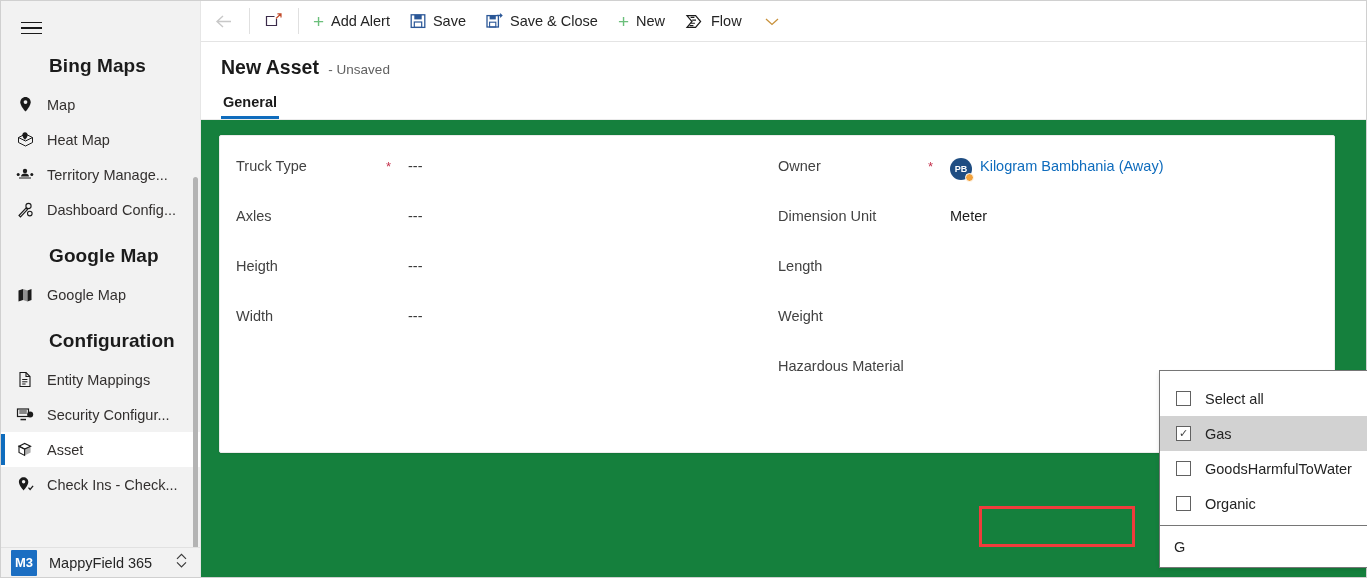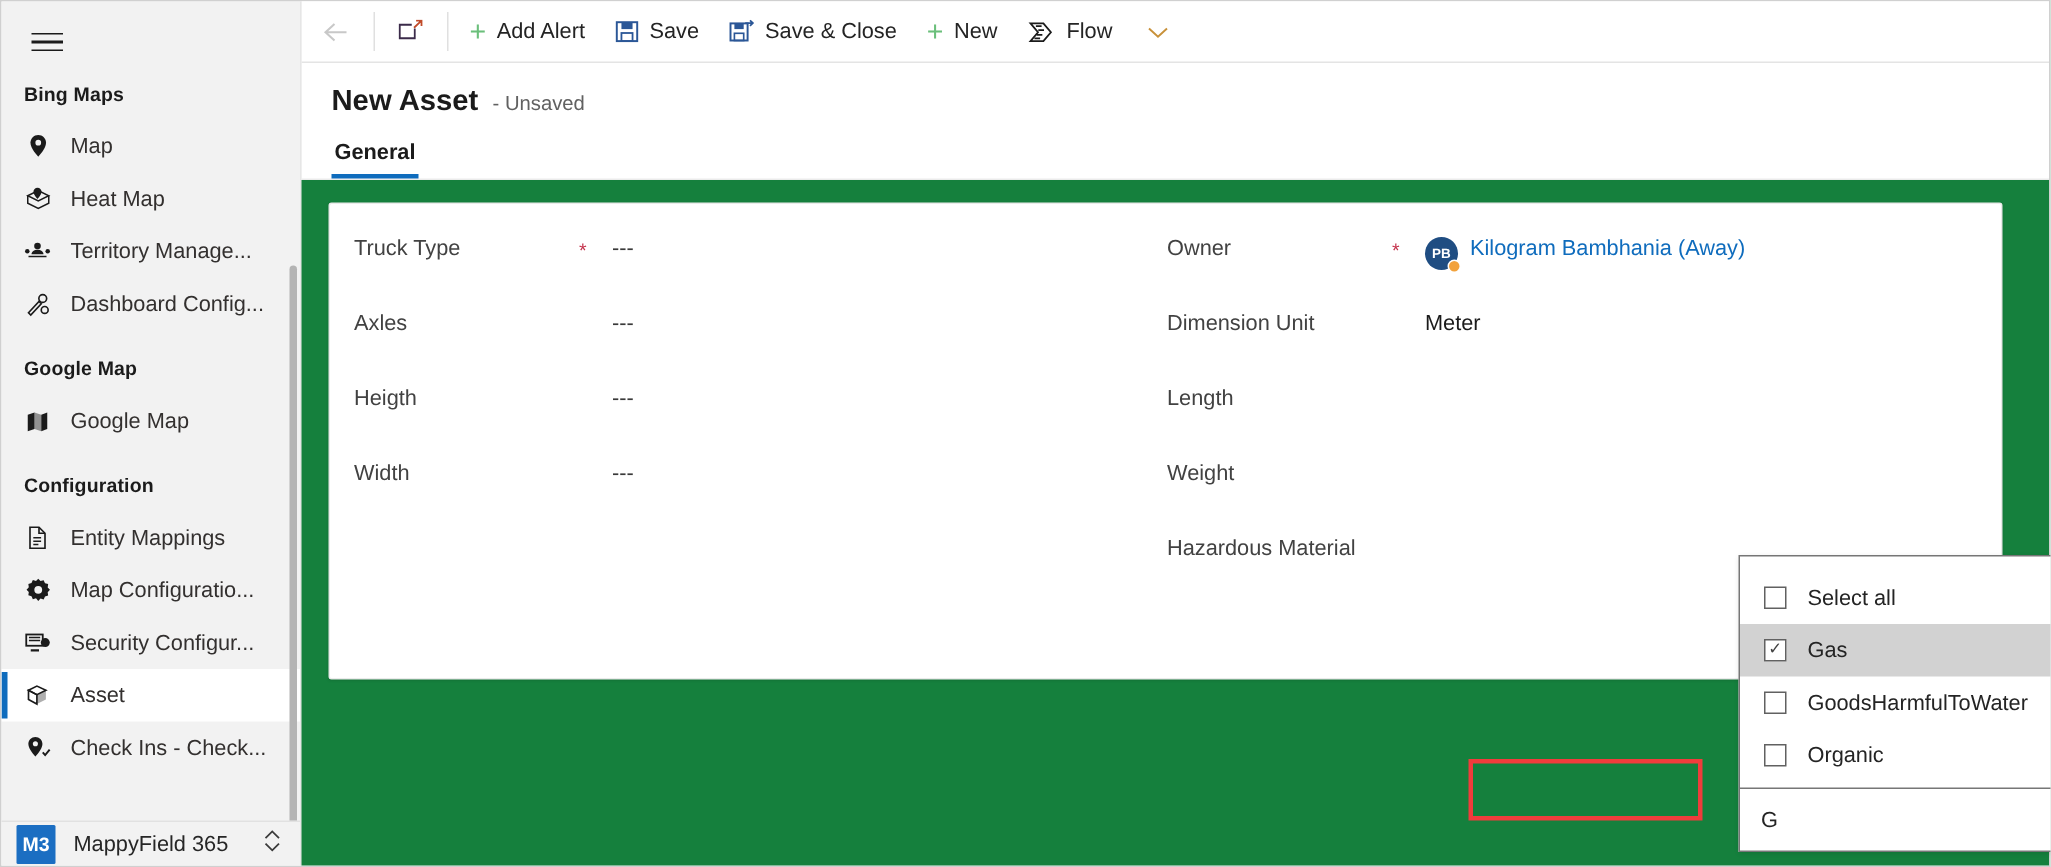--- a/index.html
+++ b/index.html
@@ -38,25 +38,26 @@
   .hamburger span {
     display: block; width: 21px; height: 1.6px; background: #1b1b1b;
   }
   .sb-scroll {
     flex: 1;
     overflow: hidden;
     position: relative;
     padding-top: 2px;
   }
   .sb-group-title {
-    font-size: 13px;
+    font-size: 19px;
     font-weight: bold;
     color: #1b1b1b;
     padding: 6px 0 10px 15px;
     letter-spacing: .1px;
+    margin-left: 33px;
   }
   .sb-group-title.spaced { padding-top: 18px; }
   .sb-item {
     display: flex; align-items: center;
     height: 35px;
     padding-left: 12px;
     cursor: pointer;
     position: relative;
     color: #33302f;
     font-size: 14.5px;
@@ -375,29 +376,20 @@
         <span class="ic">
           <svg width="14" height="17" viewBox="0 0 14 17">
               <path d="M2 1.5h6l4 4v10H2z" fill="none" stroke="#1b1b1b" stroke-width="1.1"></path>
               <path d="M8 1.5v4h4" fill="none" stroke="#1b1b1b" stroke-width="1.1"></path>
               <path d="M4.2 8.5h5.2M4.2 10.8h5.2M4.2 13h3.4" stroke="#1b1b1b" stroke-width="1"></path>
             </svg>
         </span>
         <span class="lbl">Entity Mappings</span>
       </div>
 
-      <div class="sb-item">
-        <span class="ic">
-          <svg width="17" height="17" viewBox="0 0 17 17">
-              <path d="M8.5.8 10 2.4l2.1-.6.9 2 2.1.6-.3 2.2 1.5 1.6-1.5 1.6.3 2.2-2.1.6-.9 2-2.1-.6-1.5 1.6L7 13.9l-2.1.6-.9-2-2.1-.6.3-2.2L.7 8.1l1.5-1.6-.3-2.2 2.1-.6.9-2 2.1.6z" fill="#1b1b1b"></path>
-              <circle cx="8.5" cy="8.2" r="2.6" fill="#f2f2f2"></circle>
-            </svg>
-        </span>
-        <span class="lbl">Map Configuratio...</span>
-      </div>
 
       <div class="sb-item">
         <span class="ic">
           <svg width="18" height="17" viewBox="0 0 18 17">
               <rect x="1.5" y="3" width="11" height="7.5" fill="none" stroke="#1b1b1b" stroke-width="1.2"></rect>
               <path d="M3.3 5h7.5M3.3 7h7.5" stroke="#1b1b1b" stroke-width="1"></path>
               <path d="M4.5 12.8h5.5v1.5H4.5z" fill="#1b1b1b"></path>
               <circle cx="14.2" cy="8.4" r="3" fill="#1b1b1b"></circle>
             </svg>
         </span>

